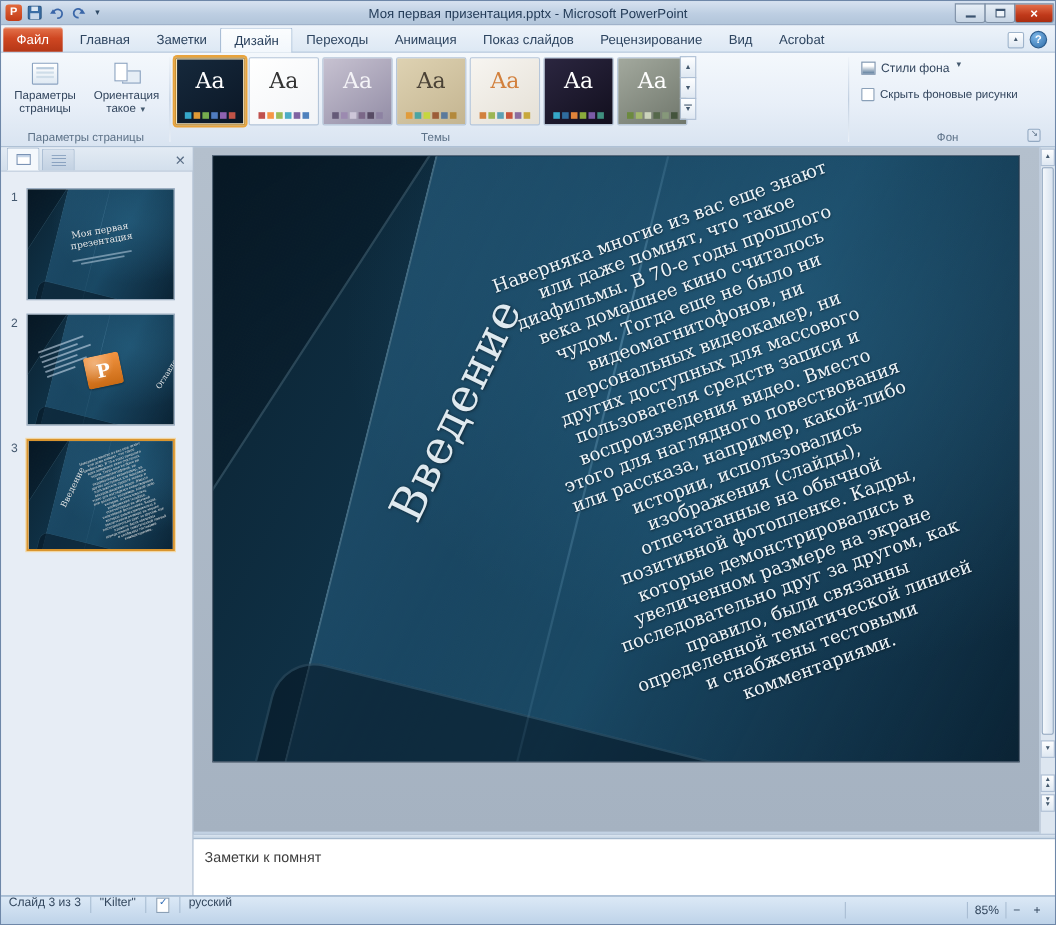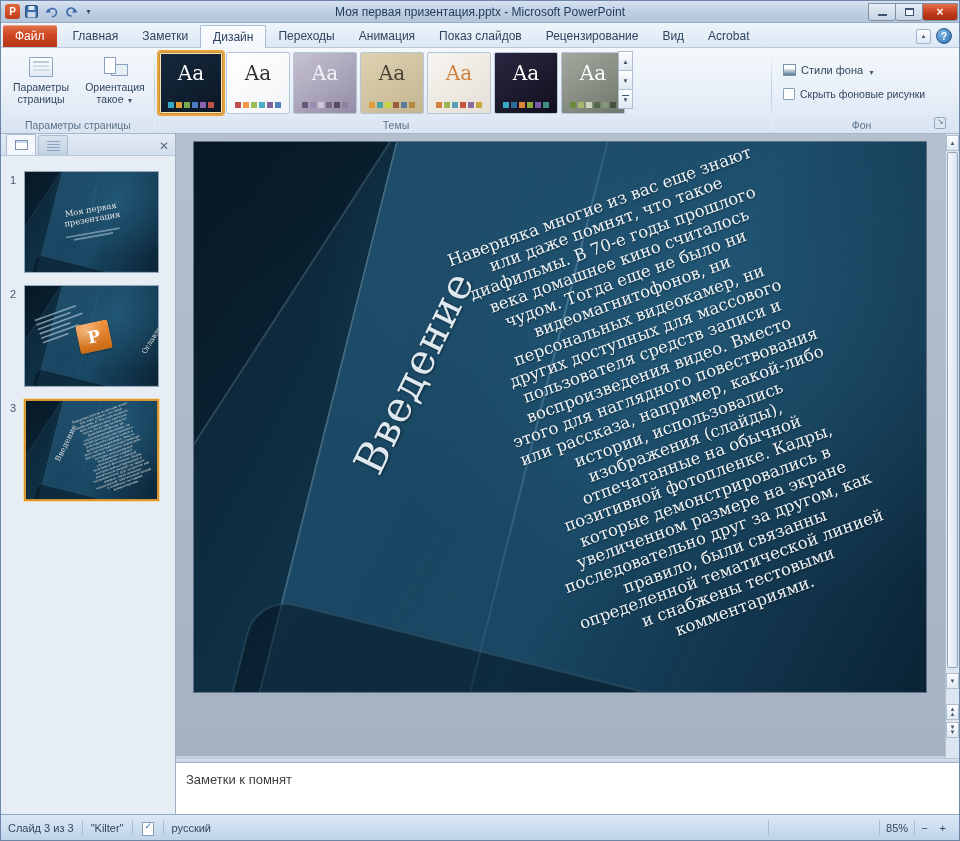--- a/index.html
+++ b/index.html
@@ -68,21 +68,21 @@
   .gsb.more span{border-top:1px solid #44596e;padding-top:1px;line-height:6px;}
 
   .optstack{position:absolute;left:648px;top:6px;width:118px;}
   .opt-row{display:flex;align-items:center;gap:5px;font-size:11px;color:#33465e;height:21px;padding:0 4px;border:1px solid transparent;border-radius:2px;}
   .opt-row .dar{margin-left:auto;}
   .ic-colors{width:12px;height:12px;display:grid;grid-template-columns:6px 6px;}
   .ic-colors i{display:block;width:6px;height:6px;}
   .ic-fonts{width:12px;height:12px;color:#2e5fa3;font-weight:bold;font-size:11px;line-height:12px;text-align:center;font-family:"Liberation Serif",serif;}
   .ic-effects{width:11px;height:11px;border-radius:50%;background:radial-gradient(circle at 35% 30%,#ffffff,#9aa8b8);border:1px solid #7d8ea2;}
 
-  .bgrow{position:absolute;left:10px;display:flex;align-items:flex-end;gap:5px;font-size:11px;color:#33465e;height:20px;}
+  .bgrow{position:absolute;left:10px;display:flex;align-items:flex-start;gap:5px;font-size:11px;color:#33465e;height:20px;}
   .ic-bgstyle{width:13px;height:12px;border:1px solid #7d93ad;background:linear-gradient(#ffffff 30%,#5a7a9a);}
   .cb{width:12px;height:12px;border:1px solid #8aa0b8;background:#fff;border-radius:1px;}
   .launcher{position:absolute;right:4px;bottom:4px;width:12px;height:12px;border:1px solid #93a9c2;border-radius:2px;color:#5d7288;}
   .launcher::after{content:"↘";position:absolute;left:2px;top:-1px;font-size:8px;}
 
   
   .leftpanel{position:absolute;left:0;top:133px;width:175px;bottom:26px;background:#e7edf5;border-right:1px solid #9fb2c8;}
   .ptabs{height:22px;background:linear-gradient(#e3ebf4,#d3dfec);border-bottom:1px solid #b7c6d8;display:flex;align-items:flex-end;padding-left:5px;}
   .ptab{width:30px;height:20px;border:1px solid #a9bcd2;border-bottom:0;border-radius:2px 2px 0 0;margin-right:2px;
     background:linear-gradient(#d8e2ee,#c2d1e2);display:flex;align-items:center;justify-content:center;}
@@ -141,21 +141,21 @@
   .sthumb{position:absolute;left:1px;top:18px;width:11px;height:516px;border:1px solid #92a7bf;border-radius:2px;
     background:linear-gradient(90deg,#f4f8fc,#d8e3ef);}
 
   
   .hsplit{position:absolute;left:175px;right:0;top:757px;height:5px;background:linear-gradient(#dce6f1,#c2d2e2);
     border-top:1px solid #b6c6d8;border-bottom:1px solid #9fb3c9;}
   .notes{position:absolute;left:175px;right:0;top:762px;bottom:26px;background:#fff;padding:9px 10px;font-size:13px;color:#3c3c3c;}
 
   
   .statusbar{position:absolute;left:0;right:0;bottom:0;height:26px;border-top:1px solid #8fa9c6;
-    background:linear-gradient(#dcE9f6,#bed3e9);display:flex;align-items:center;font-size:11px;color:#33475e;padding:0 7px;gap:8px;}
+    background:linear-gradient(#dcE9f6,#bed3e9);display:flex;font-size:11px;color:#33475e;padding:0 7px;gap:8px;}
   .ssep{width:1px;height:15px;background:#a9bdd3;}
   .spell{position:relative;width:14px;height:14px;}
   .spell::before{content:"";position:absolute;left:1px;top:1px;width:10px;height:12px;background:#fff;border:1px solid #8ba0b6;}
   .spell::after{content:"✓";position:absolute;left:4px;top:0;font-size:9px;font-weight:bold;color:#2e6bb5;}
   .sb-right{margin-left:auto;display:flex;align-items:center;gap:6px;}
   .vbtn{width:20px;height:19px;display:flex;align-items:center;justify-content:center;border:1px solid transparent;border-radius:2px;}
   .vbtn.active{background:linear-gradient(#fdeec9,#f7d globalization;}
   .vbtn.active{background:linear-gradient(#fdeec9,#f5d489);border-color:#cf9f46;}
   .i-normal{width:11px;height:9px;border:1px solid #5e7894;background:linear-gradient(90deg,#bcd0e2 0 3px,#fff 3px);}
   .i-sorter{width:11px;height:9px;border:1px solid #5e7894;background-color:#fff;

